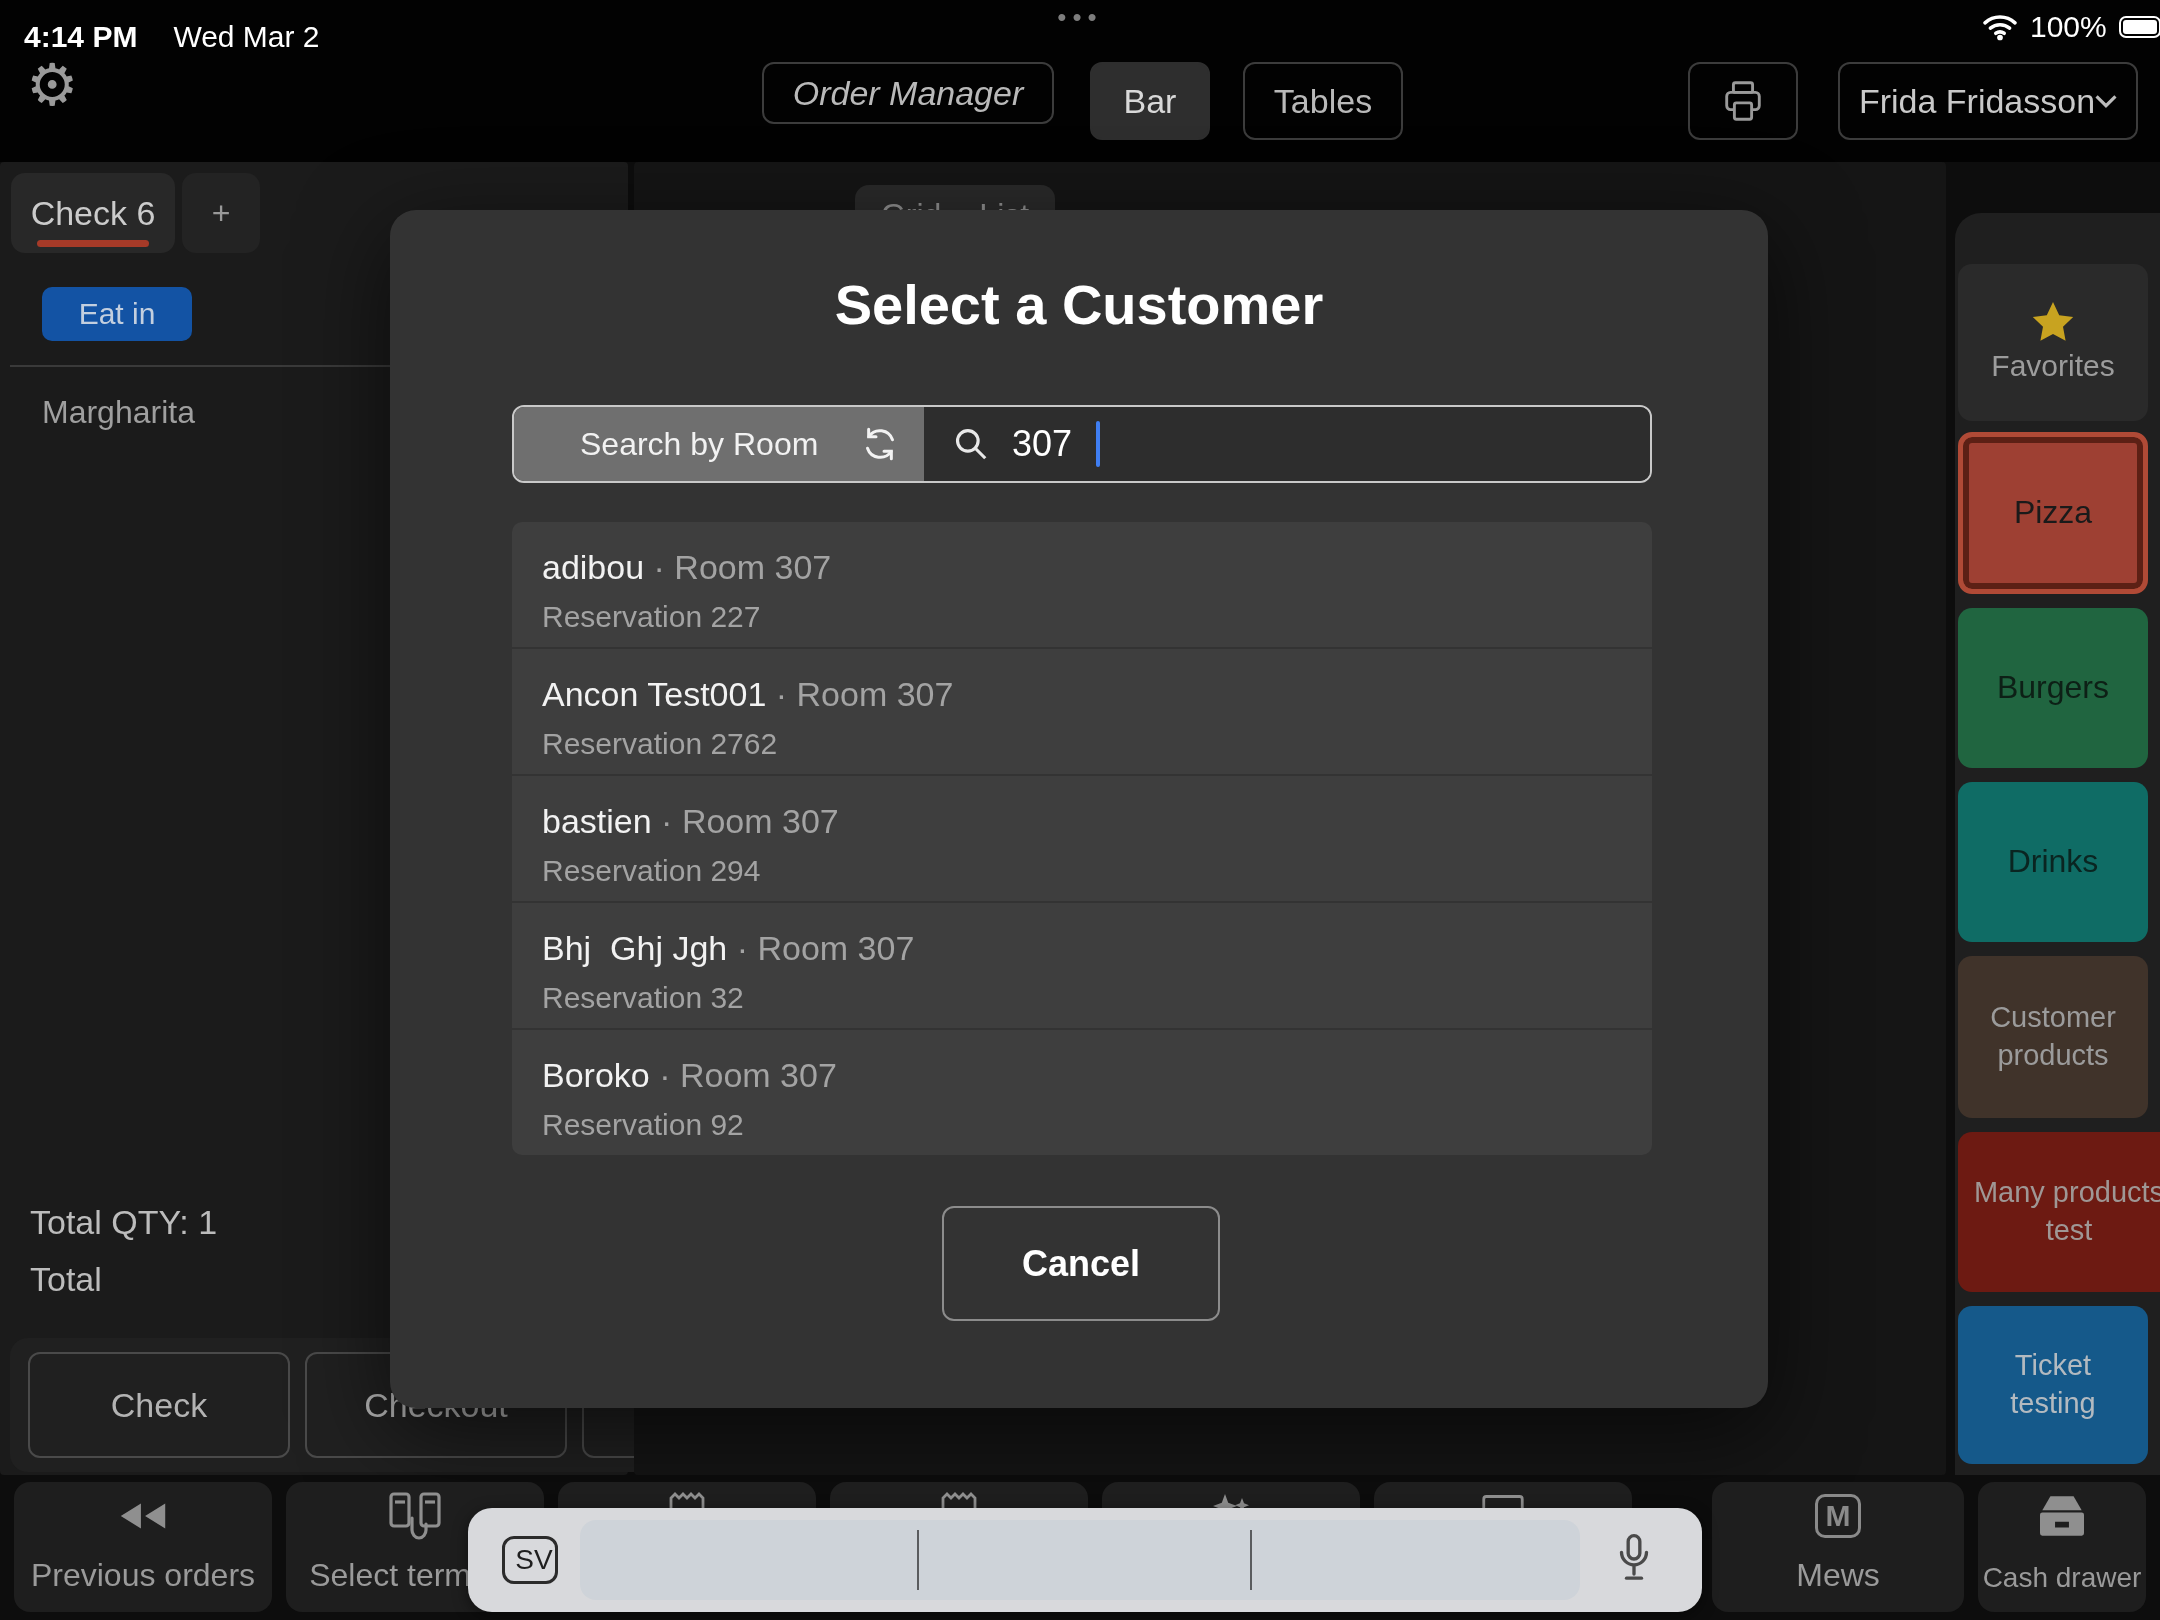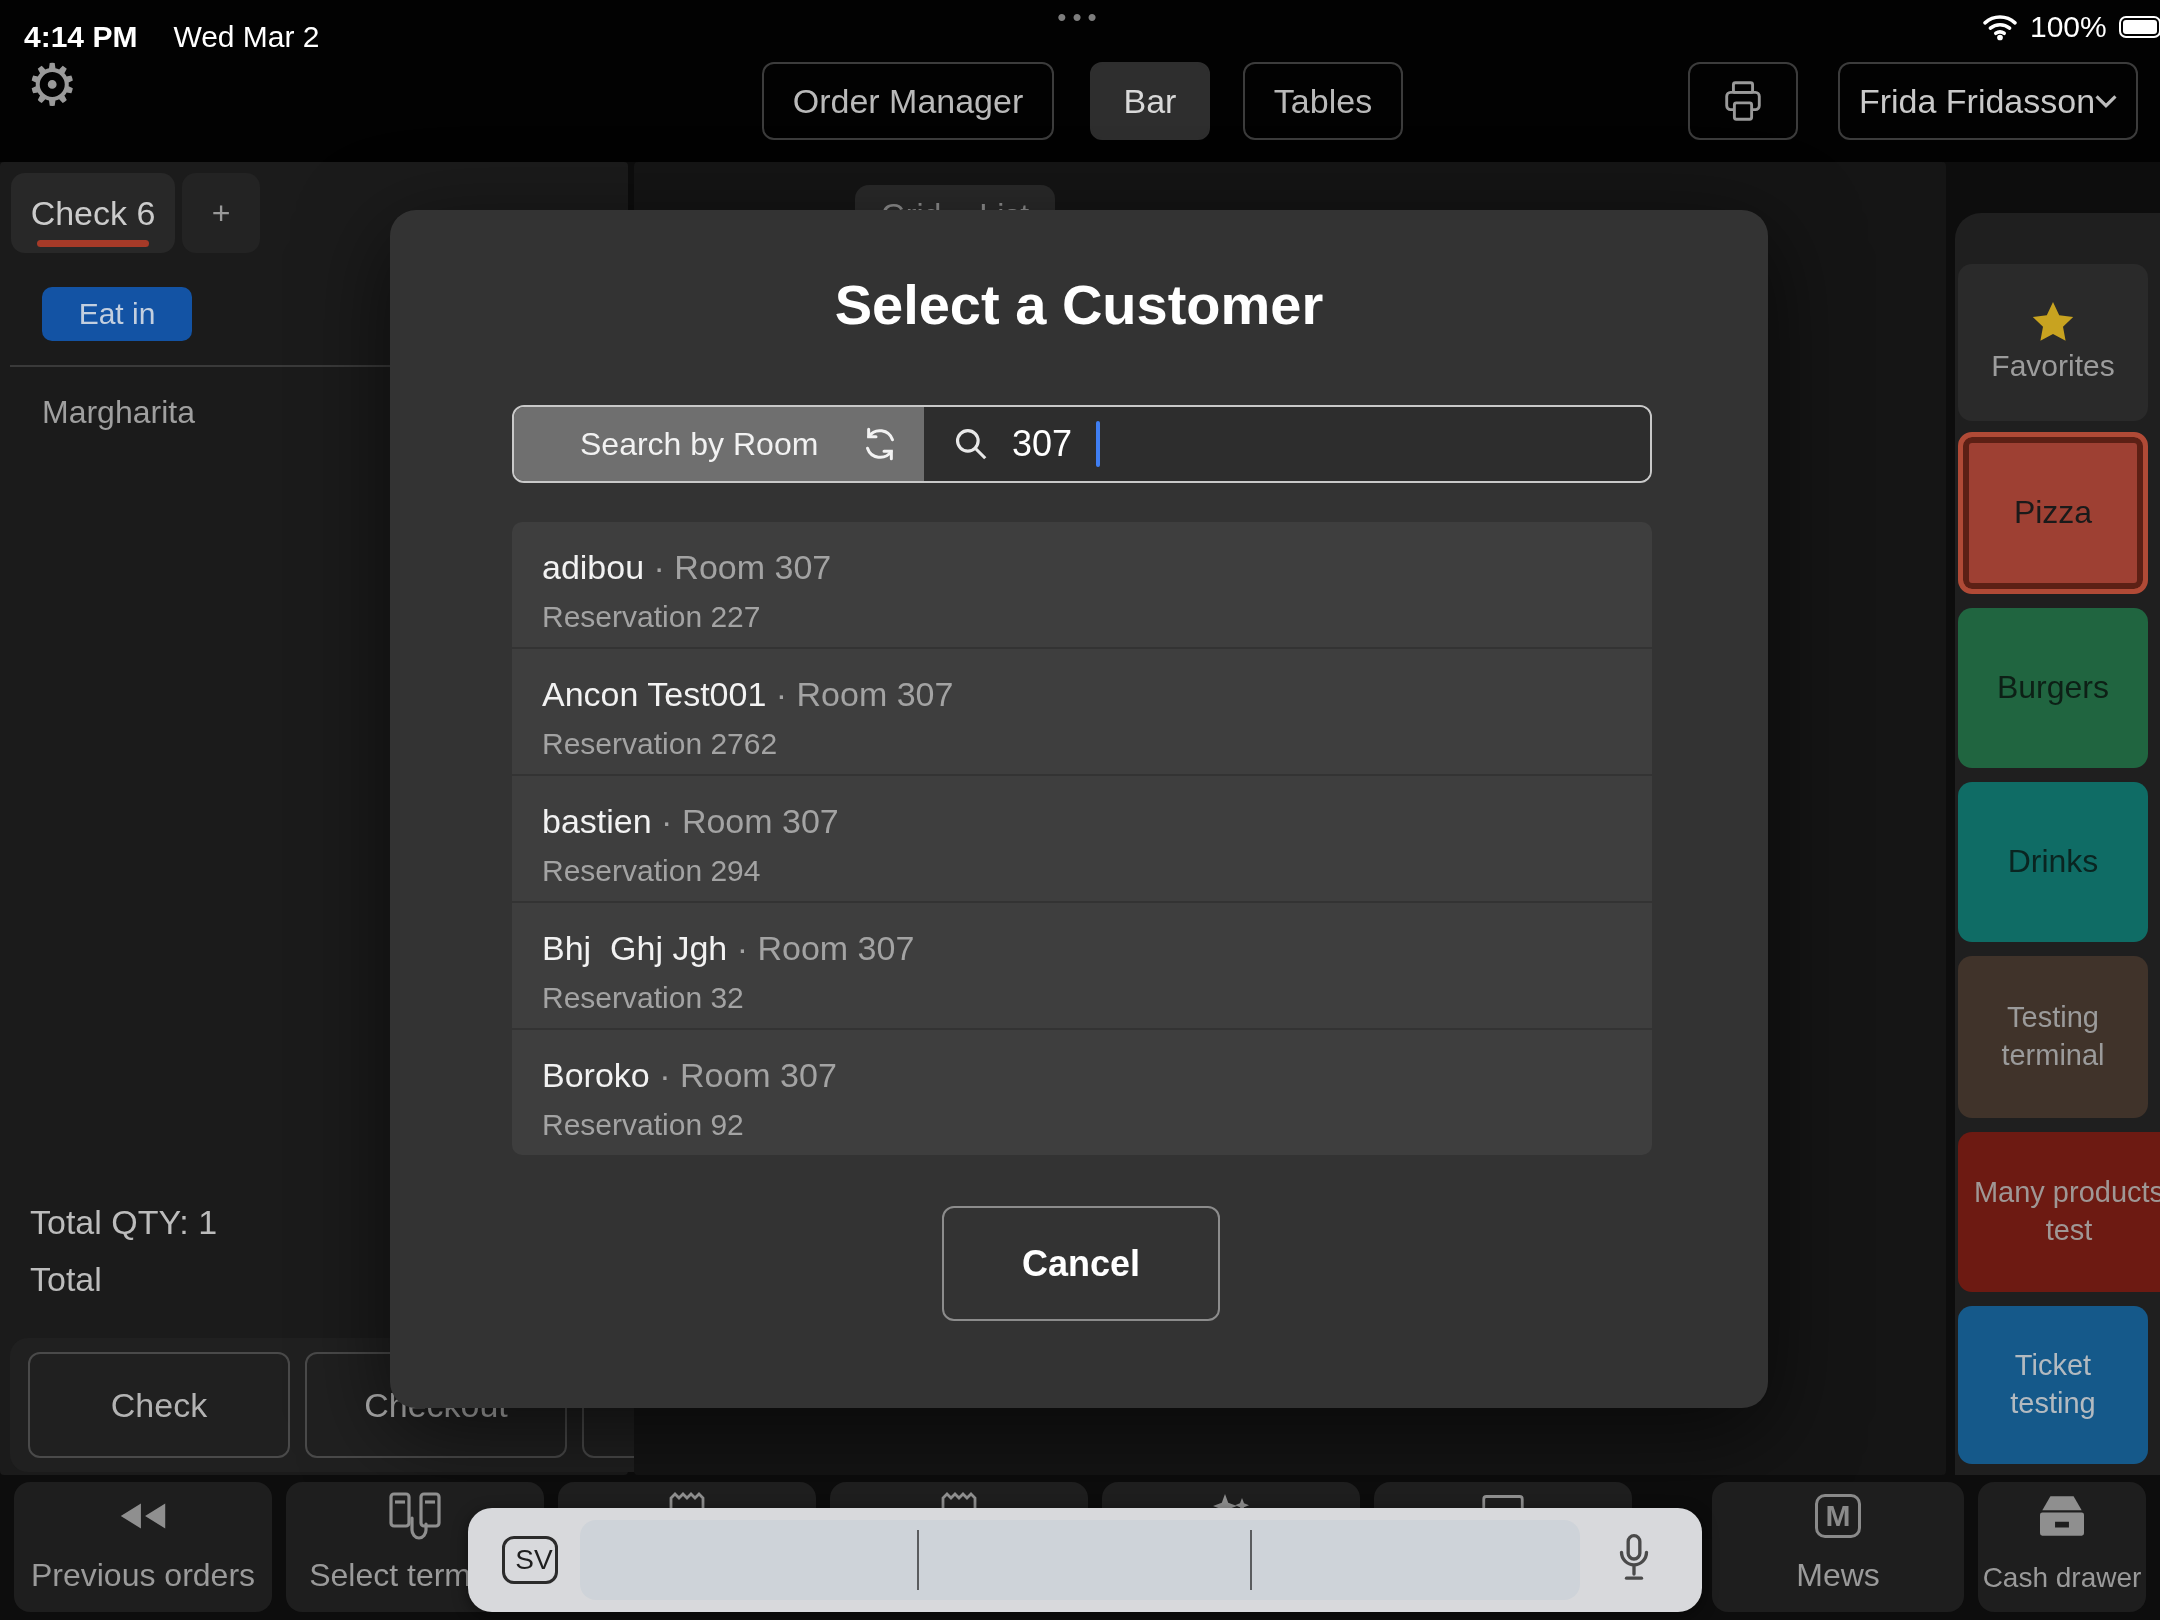--- a/index.html
+++ b/index.html
@@ -53,21 +53,21 @@
     <span class="status-text">100%</span>
     <span style="display:flex;align-items:center;">
       <span style="width:42px;height:22px;border:2.5px solid #fff;border-radius:7px;padding:2px;box-sizing:border-box;display:block;">
         <span style="display:block;width:100%;height:100%;background:#fff;border-radius:3px;"></span>
       </span>
 
     </span>
   </div>
 
   <div class="abs uni" style="left:26px;top:56px;font-size:58px;color:#9a9a9a;line-height:1;">⚙</div>
-  <div class="abs navbtn" style="left:762px;top:62px;width:292px;height:78px;">Order Manager</div>
+  <div class="abs navbtn" style="left:762px;top:62px;width:292px;height:62px;font-style:italic;">Order Manager</div>
   <div class="abs navbtn active" style="left:1090px;top:62px;width:120px;height:78px;">Bar</div>
   <div class="abs navbtn" style="left:1243px;top:62px;width:160px;height:78px;">Tables</div>
   <div class="abs navbtn" style="left:1688px;top:62px;width:110px;height:78px;">
     <span>
       <svg width="46" height="46" viewBox="0 0 24 24" fill="none" stroke="#9a9a9a" stroke-width="1.5">
         <rect x="7" y="2.5" width="10" height="5" rx="1"></rect>
         <rect x="3.5" y="7.5" width="17" height="9" rx="2"></rect>
         <rect x="7.5" y="13" width="9" height="8.5" rx="1" fill="#020202"></rect>
       </svg>
     </span>
@@ -122,21 +122,21 @@
     <div class="abs tile" style="left: 3px; top: 219px; width: 190px; height: 162px; border: 5px solid rgb(176, 74, 54); box-shadow: rgb(92, 32, 21) 0px 0px 0px 6px inset; font-size: 32px; background: rgb(158, 64, 51); color: rgb(26, 26, 26);">
       <span>Pizza</span>
     </div>
     <div class="abs tile" style="left: 3px; top: 395px; width: 190px; height: 160px; font-size: 32px; background: rgb(32, 101, 64); color: rgb(13, 32, 22);">
       <span>Burgers</span>
     </div>
     <div class="abs tile" style="left: 3px; top: 569px; width: 190px; height: 160px; font-size: 32px; background: rgb(15, 108, 101); color: rgb(10, 37, 33);">
       <span>Drinks</span>
     </div>
     <div class="abs tile" style="left: 3px; top: 743px; width: 190px; height: 162px; background: rgb(64, 51, 42); color: rgb(155, 155, 155);">
-      <span>Testing terminal</span>
+      <span>Customer products</span>
     </div>
     <div class="abs tile" style="left: 3px; top: 919px; width: 222px; height: 160px; background: rgb(109, 26, 18); color: rgb(159, 151, 149);">
       <span>Many products test</span>
     </div>
     <div class="abs tile" style="left: 3px; top: 1093px; width: 190px; height: 158px; background: rgb(21, 89, 138); color: rgb(179, 186, 192);">
       <span>Ticket testing</span>
     </div>
   </div>
 
   <div class="abs modal" style="left:390px;top:210px;width:1378px;height:1198px;">

